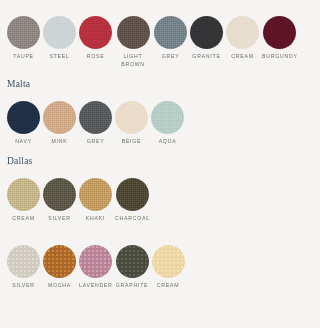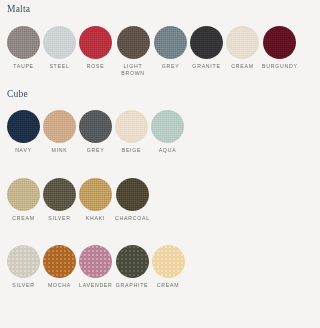--- a/index.html
+++ b/index.html
@@ -104,21 +104,20 @@
   #collection-2 { padding-top: 12px; }
   #collection-2 .swatch-row { margin-top: 11px; }
   #collection-3 { padding-top: 12px; }
   #collection-3 .swatch-row { margin-top: 11px; }
 </style>
 </head>
 <body>
 
 <div id="swatch-page" style="background: rgb(245, 244, 242);">
     <div class="collection" id="collection-0">
-      <div class="collection-title">Malta</div>
       <div class="swatch-row">
         <div class="swatch-item">
           <div class="swatch-dot texture-linen" style="background: rgb(139, 131, 128);"></div>
           <div class="swatch-label">TAUPE</div>
         </div>
         <div class="swatch-item">
           <div class="swatch-dot texture-linen" style="background: rgb(204, 210, 212);"></div>
           <div class="swatch-label">STEEL</div>
         </div>
         <div class="swatch-item">
@@ -141,21 +140,21 @@
           <div class="swatch-dot texture-linen" style="background: rgb(231, 220, 205);"></div>
           <div class="swatch-label">CREAM</div>
         </div>
         <div class="swatch-item">
           <div class="swatch-dot texture-linen" style="background: rgb(93, 18, 34);"></div>
           <div class="swatch-label">BURGUNDY</div>
         </div>
       </div>
     </div>
     <div class="collection" id="collection-1">
-      <div class="collection-title">Cube</div>
+      <div class="collection-title">Malta</div>
       <div class="swatch-row">
         <div class="swatch-item">
           <div class="swatch-dot texture-linen" style="background: rgb(29, 46, 69);"></div>
           <div class="swatch-label">NAVY</div>
         </div>
         <div class="swatch-item">
           <div class="swatch-dot texture-linen" style="background: rgb(207, 168, 135);"></div>
           <div class="swatch-label">MINK</div>
         </div>
         <div class="swatch-item">
@@ -166,20 +165,21 @@
           <div class="swatch-dot texture-linen" style="background: rgb(233, 220, 200);"></div>
           <div class="swatch-label">BEIGE</div>
         </div>
         <div class="swatch-item">
           <div class="swatch-dot texture-linen" style="background: rgb(181, 203, 196);"></div>
           <div class="swatch-label">AQUA</div>
         </div>
       </div>
     </div>
     <div class="collection" id="collection-2">
+      <div class="collection-title">Dallas</div>
       <div class="swatch-row">
         <div class="swatch-item">
           <div class="swatch-dot texture-weave" style="background: rgb(196, 179, 137);"></div>
           <div class="swatch-label">CREAM</div>
         </div>
         <div class="swatch-item">
           <div class="swatch-dot texture-weave" style="background: rgb(88, 84, 68);"></div>
           <div class="swatch-label">SILVER</div>
         </div>
         <div class="swatch-item">

